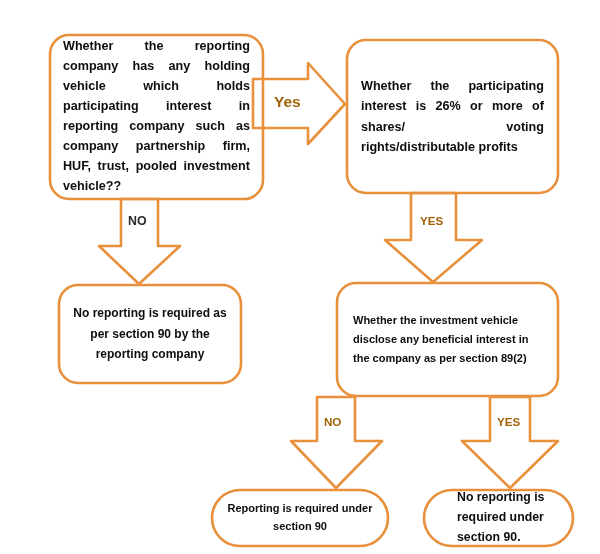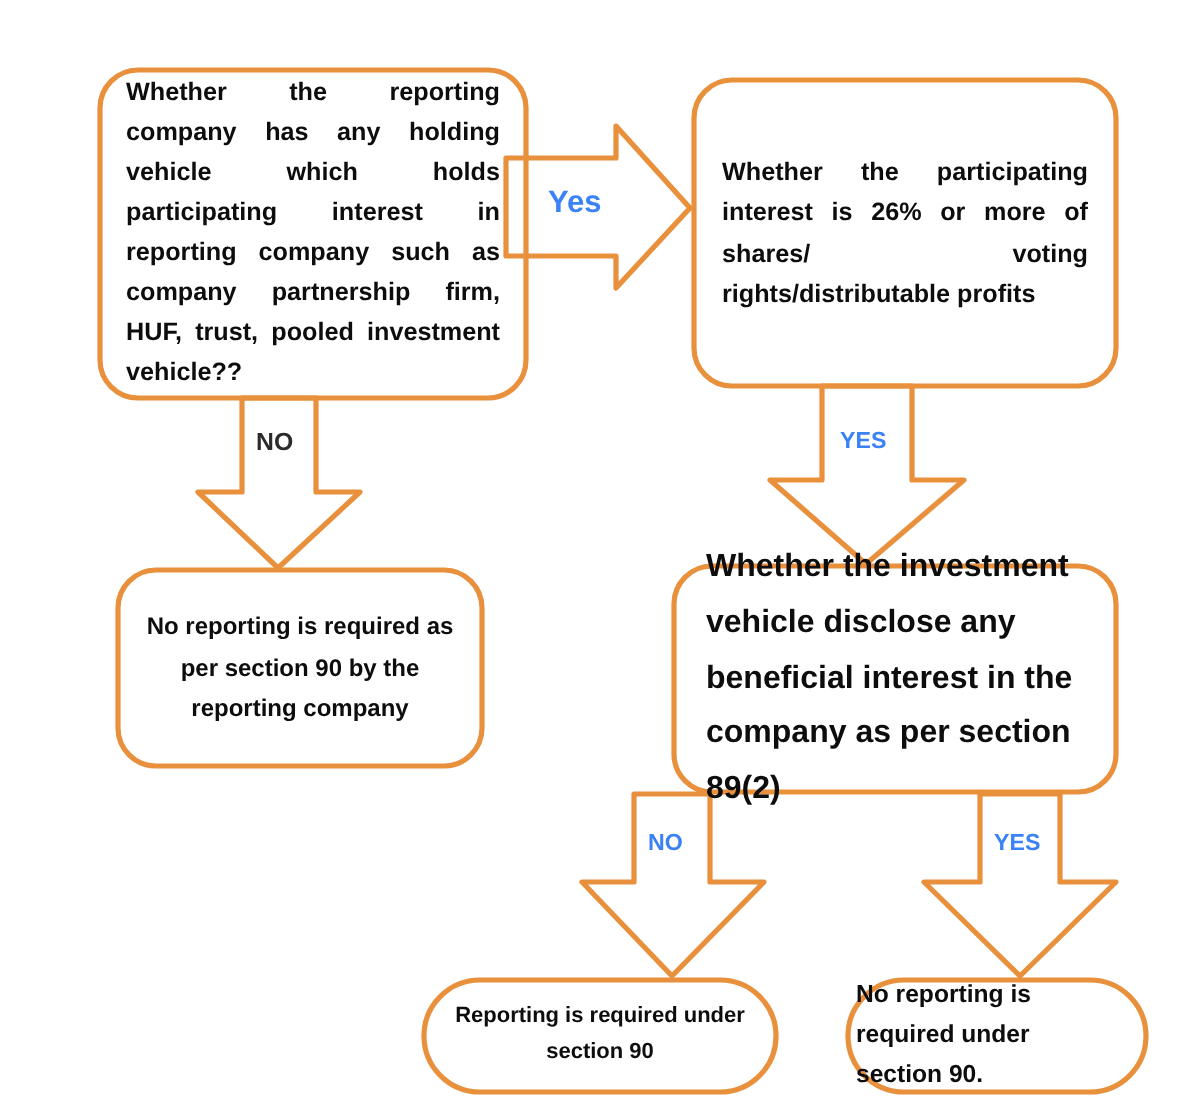--- a/index.html
+++ b/index.html
@@ -54,33 +54,33 @@
   #node-holding-vehicle   { left: 38px;  top: 35px;  width: 213px; height: 164px; }
   #node-holding-vehicle .txt { font-size: 12.6px; line-height: 1.58; padding: 0 13px; }
 
   #node-participating-interest { left: 335px; top: 40px; width: 211px; height: 153px; }
   #node-participating-interest .txt { font-size: 12.6px; line-height: 1.62; padding: 0 14px; }
 
   #node-no-reporting-90   { left: 47px;  top: 285px; width: 182px; height: 98px; }
   #node-no-reporting-90 .txt { font-size: 12px; line-height: 1.72; padding: 0 9px; }
 
   #node-investment-disclose { left: 325px; top: 283px; width: 221px; height: 113px; }
-  #node-investment-disclose .txt { font-size: 16px; line-height: 1.74; padding: 0 16px; }
+  #node-investment-disclose .txt { font-size: 11px; line-height: 1.74; padding: 0 16px; }
 
   #node-reporting-required { left: 200px; top: 490px; width: 176px; height: 56px; }
   #node-reporting-required .txt { font-size: 11px; line-height: 1.62; padding: 0 8px; }
 
-  #node-no-reporting-under-90 { left: 404px; top: 490px; width: 149px; height: 56px; }
+  #node-no-reporting-under-90 { left: 433px; top: 490px; width: 149px; height: 56px; }
   #node-no-reporting-under-90 .txt { font-size: 12.3px; line-height: 1.62; padding: 0 12px; }
 
   
   .arrow-label {
     position: absolute;
     font-weight: bold;
-    color: #3b82f6;
+    color: #a16207;
     white-space: nowrap;
   }
   #label-yes-right { left: 262px; top: 93px;  font-size: 15.5px; }
   #label-no-left   { left: 116px; top: 214px; font-size: 12.4px; color:#2b2b2b; font-weight:600; }
   #label-yes-mid   { left: 408px; top: 214px; font-size: 11.6px; }
   #label-no-bottom { left: 312px; top: 415px; font-size: 11.6px; }
   #label-yes-bottom{ left: 485px; top: 415px; font-size: 11.6px; }
 </style>
 </head>
 <body>

